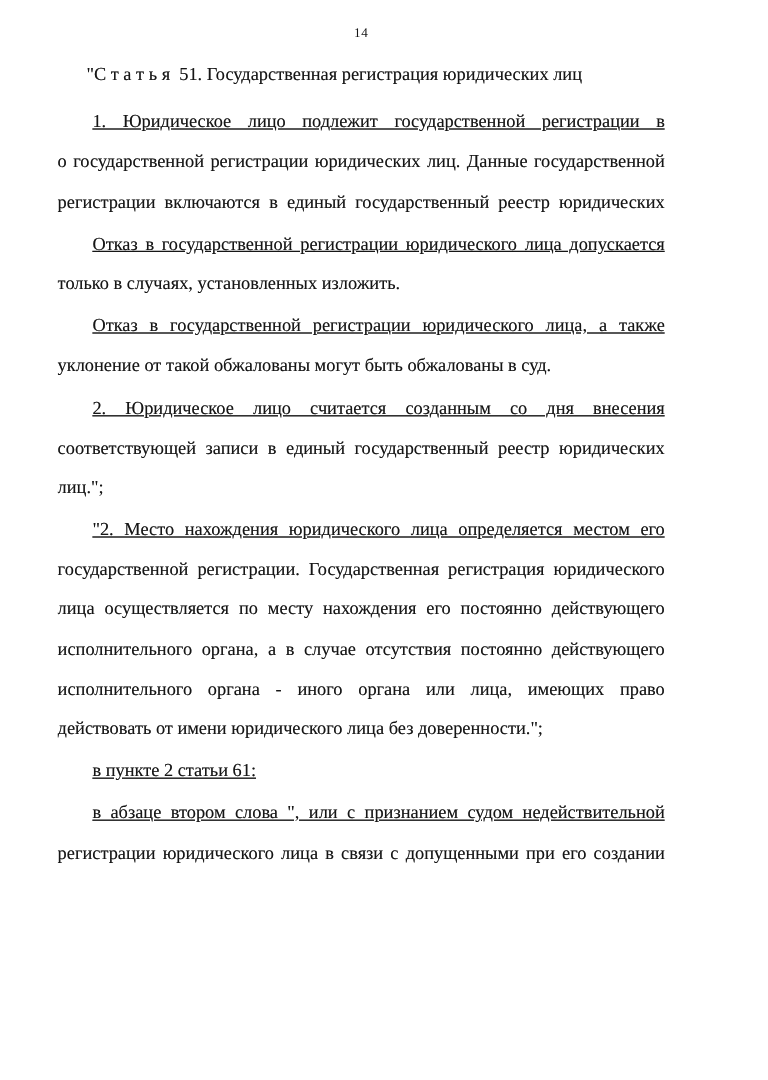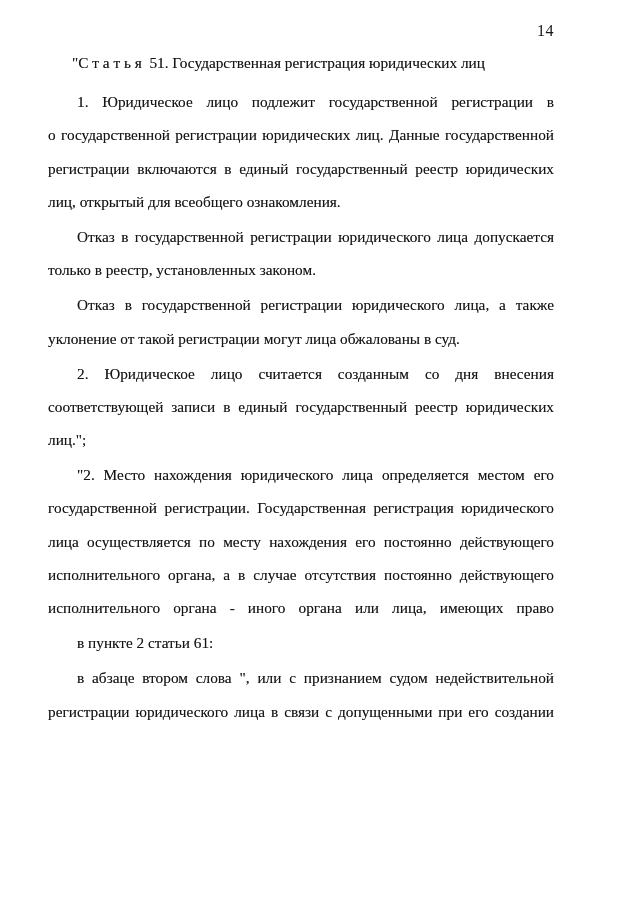--- a/index.html
+++ b/index.html
@@ -16,22 +16,22 @@
     position: relative;
     width: 640px;
     height: 900px;
     background: #ffffff;
   }
   .page-number {
     position: absolute;
     top: 22px;
     left: 48px;
     width: 506px;
-    text-align: right;
-    font-size: 16px;
+    text-align: center;
+    font-size: 11px;
     letter-spacing: 0.5px;
   }
   .content {
     position: absolute;
     left: 48px;
     top: 46px;
     width: 506px;
     font-size: 15.3px;
     line-height: 33.2px;
     text-shadow: 0 0 0.4px rgba(0,0,0,0.45);
@@ -43,20 +43,21 @@
     overflow: hidden;
   }
   .line.last {
     text-align-last: left;
   }
   .line.indent {
     text-indent: 29px;
   }
   .line.para-start {
     margin-top: 2px;
+    text-decoration: underline;
   }
   .title-line {
     text-align: left;
     text-align-last: left;
     text-indent: 24px;
     height: 33.2px;
     margin-bottom: 6px;
     overflow: hidden;
   }
 </style>
@@ -64,31 +65,31 @@
 <body>
 
 <div class="page">
   <div class="page-number">14</div>
   <div class="content">
     <div class="title-line">"С т а т ь я&nbsp; 51. Государственная регистрация юридических лиц</div>
     <div id="paragraphs">
         <div class="line indent para-start">1. Юридическое лицо подлежит государственной регистрации в</div>
         <div class="line">о государственной регистрации юридических лиц. Данные государственной</div>
         <div class="line">регистрации включаются в единый государственный реестр юридических</div>
-        <div class="line last">лиц, открытый для всеобщего ознакомления.</div>
         <div class="line indent para-start">Отказ в государственной регистрации юридического лица допускается</div>
-        <div class="line last">только в реестр, установленных законом.</div>
+        <div class="line last">только в случаях, установленных изложить.</div>
         <div class="line indent para-start">Отказ в государственной регистрации юридического лица, а также</div>
-        <div class="line last">уклонение от такой регистрации могут лица обжалованы в суд.</div>
+        <div class="line last">уклонение от такой обжалованы могут быть обжалованы в суд.</div>
         <div class="line indent para-start">2. Юридическое лицо считается созданным со дня внесения</div>
         <div class="line">соответствующей записи в единый государственный реестр юридических</div>
         <div class="line last">лиц.";</div>
         <div class="line indent para-start">"2. Место нахождения юридического лица определяется местом его</div>
         <div class="line">государственной регистрации. Государственная регистрация юридического</div>
         <div class="line">лица осуществляется по месту нахождения его постоянно действующего</div>
         <div class="line">исполнительного органа, а в случае отсутствия постоянно действующего</div>
         <div class="line">исполнительного органа - иного органа или лица, имеющих право</div>
+        <div class="line last">действовать от имени юридического лица без доверенности.";</div>
         <div class="line indent para-start last">в пункте 2 статьи 61:</div>
         <div class="line indent para-start">в абзаце втором слова ", или с признанием судом недействительной</div>
         <div class="line">регистрации юридического лица в связи с допущенными при его создании</div>
       </div>
   </div>
 </div>
 
 </body></html>

